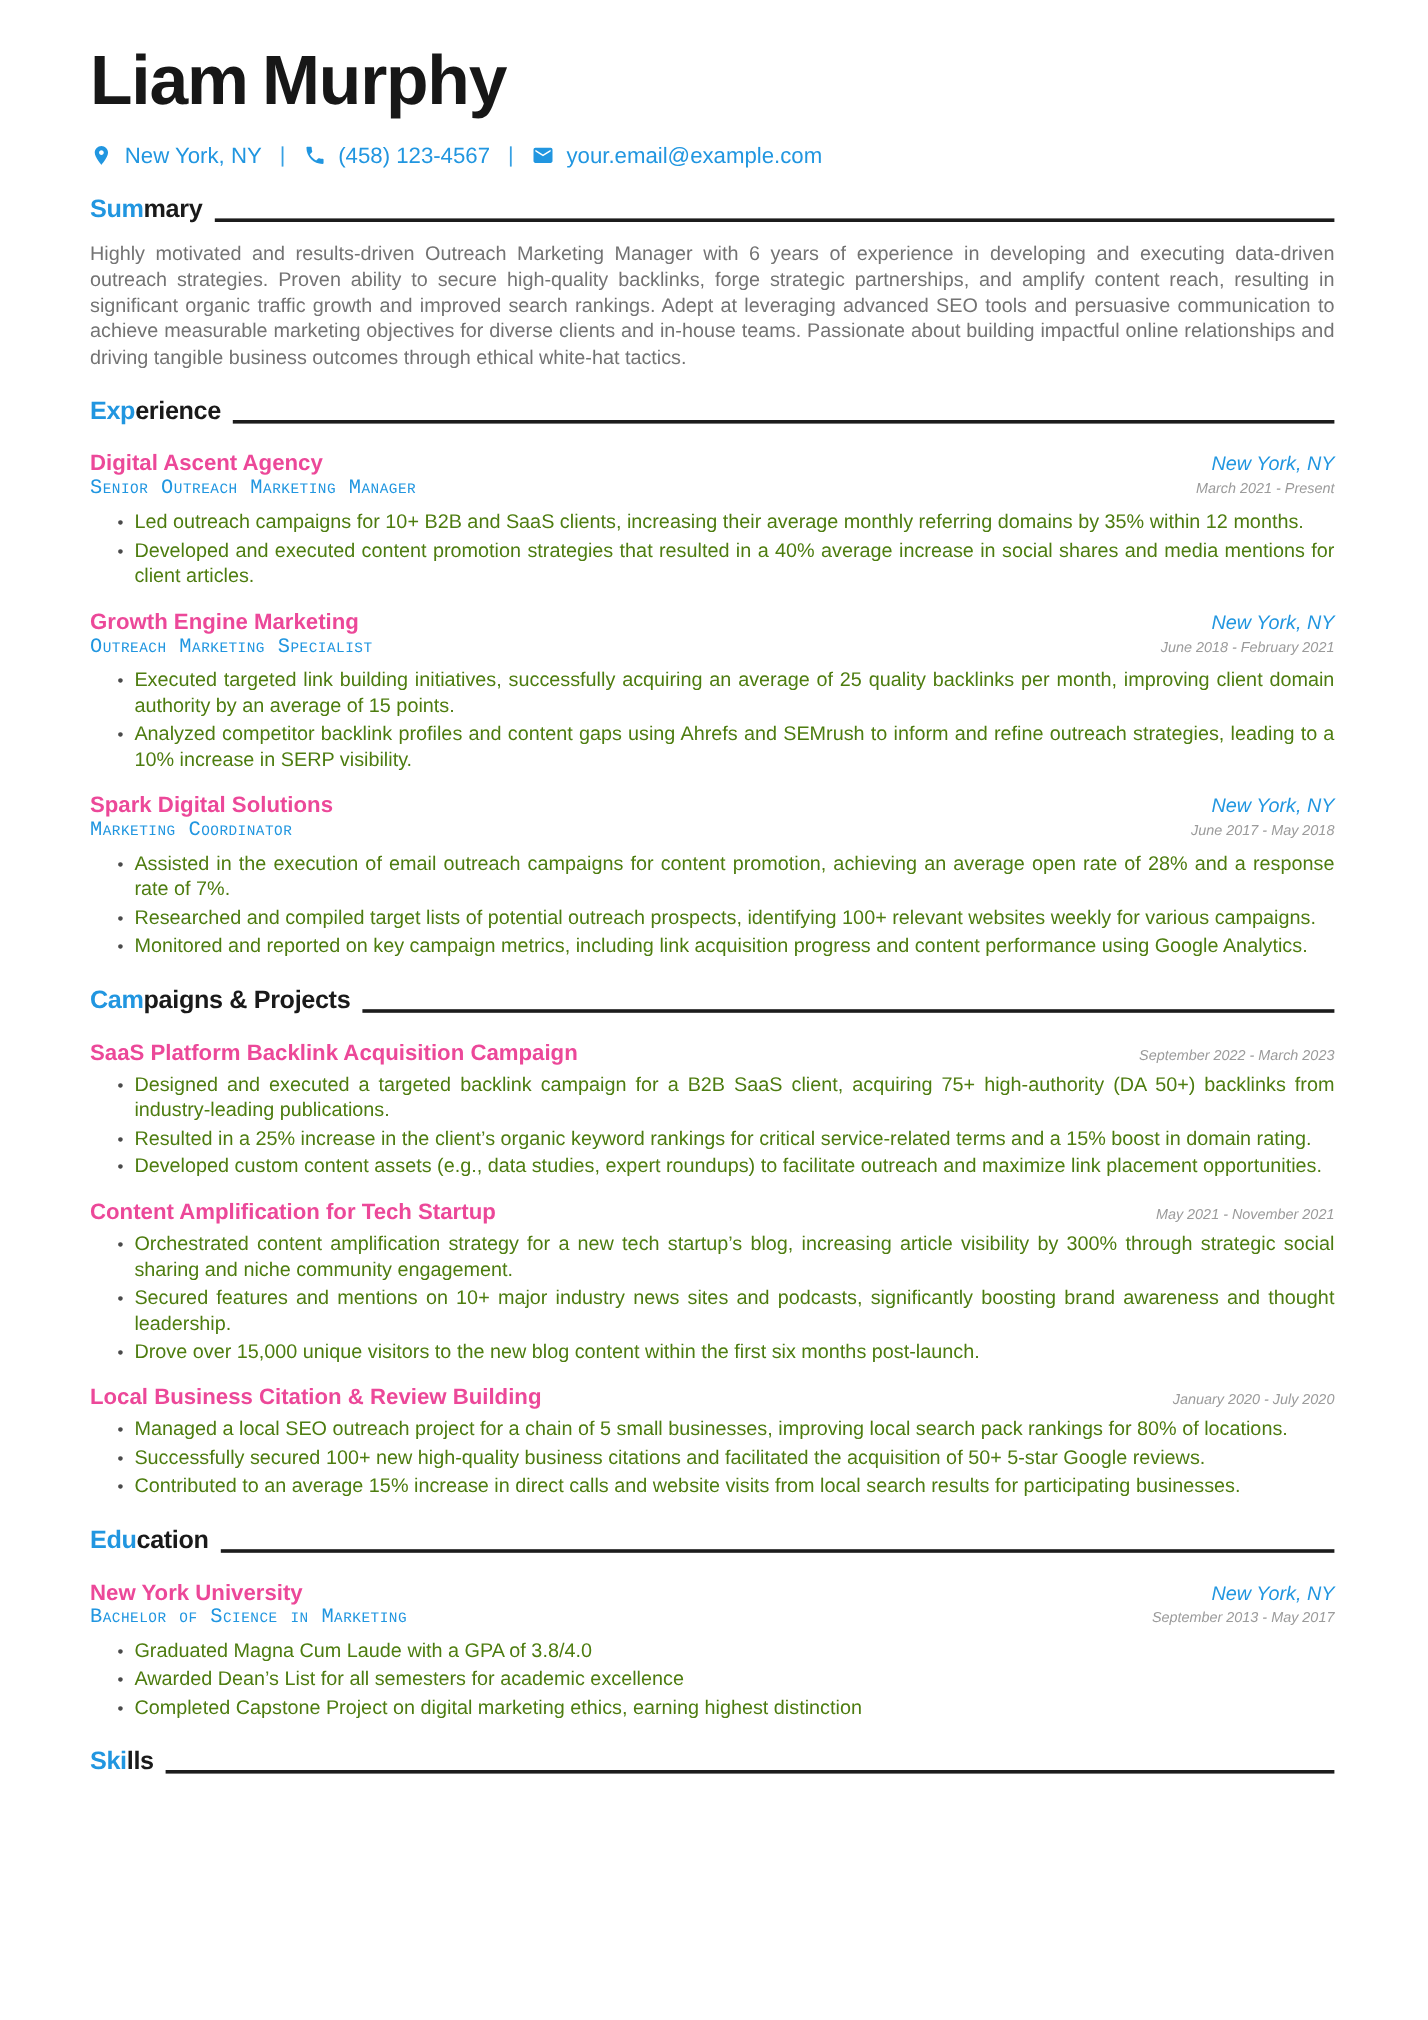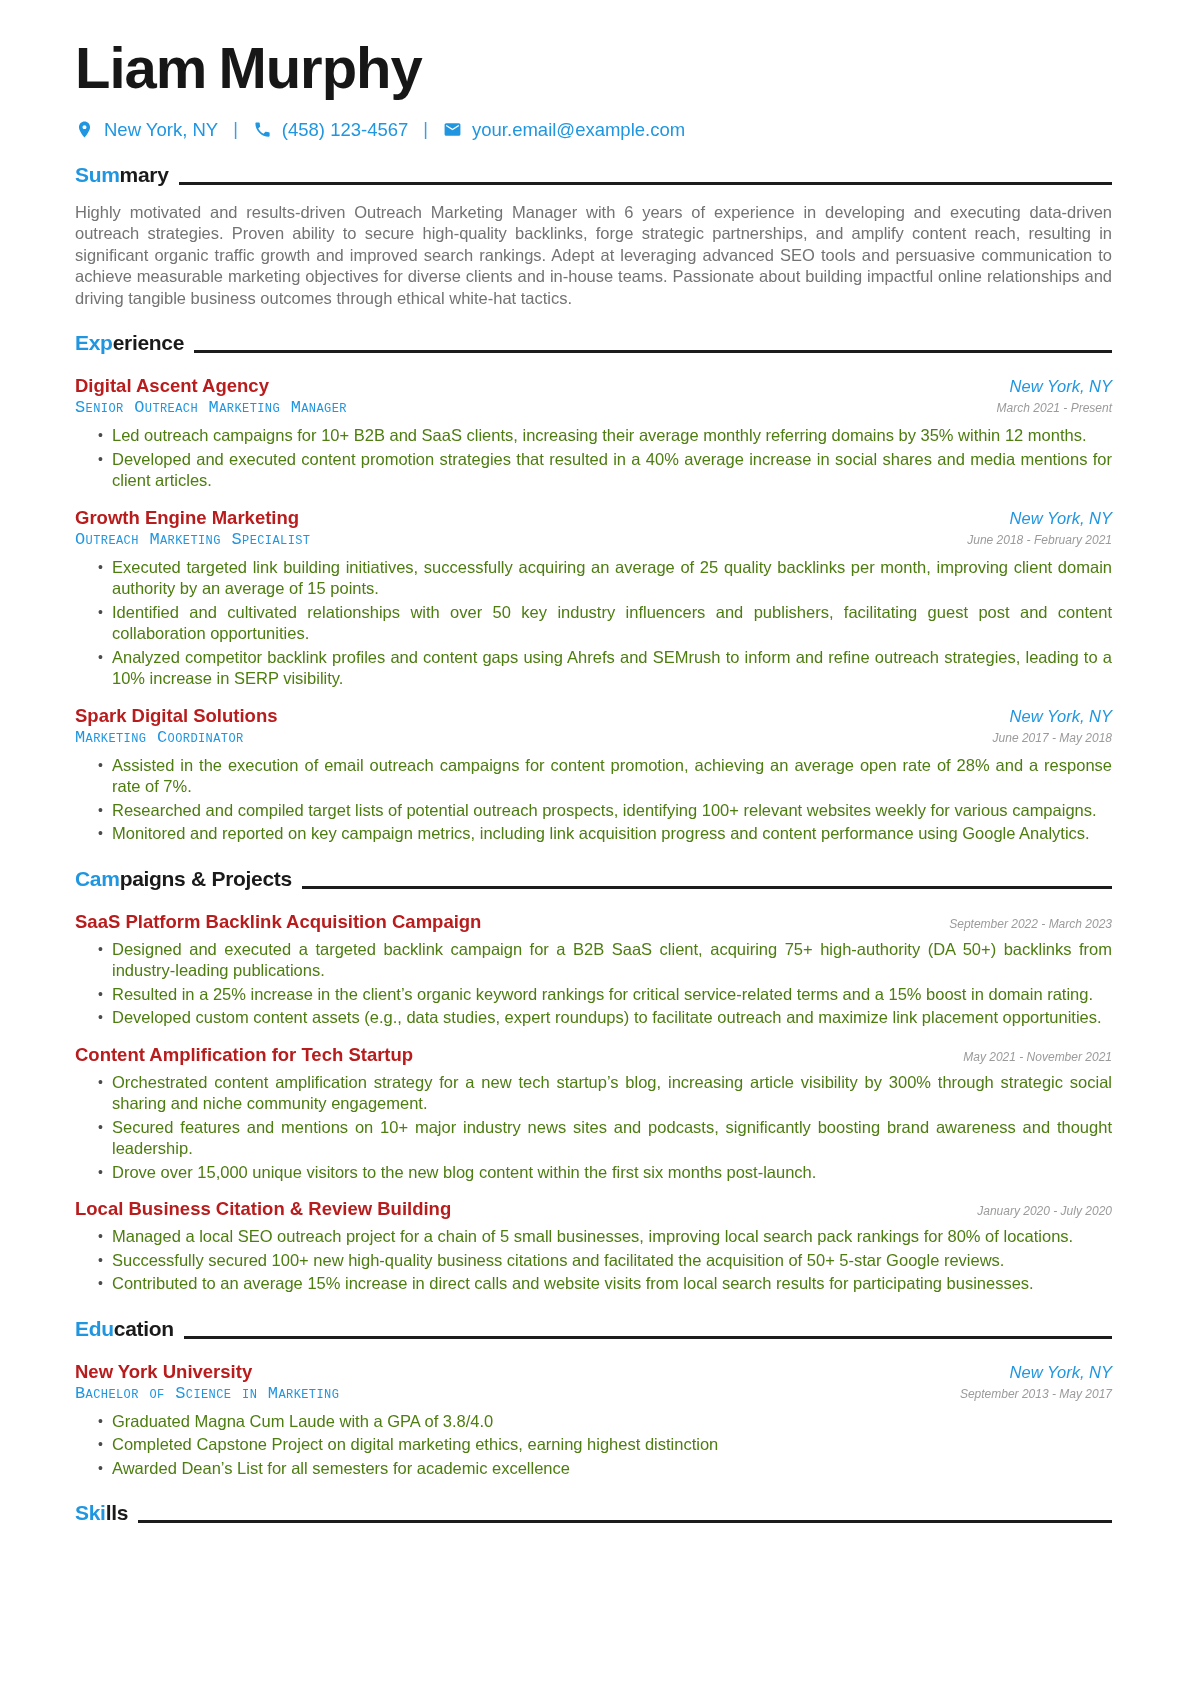--- a/index.html
+++ b/index.html
@@ -34,21 +34,21 @@
     margin-left:10px; margin-bottom:7px;
   }
   
   .summary-text {
     margin-top:10px; font-size:16.5px; line-height:21.5px;
     text-align:justify; hyphens:auto; -webkit-hyphens:auto; color:#737373;
   }
   
   .entry { margin-top:14px; }
   .entry-row { display:flex; justify-content:space-between; align-items:baseline; }
-  .entry-title { font-size:18.5px; font-weight:700; color:#b91c1c; line-height:23px; }
+  .entry-title { font-size:18.5px; font-weight:700; color:#ec4899; line-height:23px; }
   .entry-location { font-size:16.5px; font-style:italic; color:var(--accent); }
   .entry-subtitle {
     font-size:17px; font-variant:small-caps; color:var(--accent);
     letter-spacing:.4px; line-height:22px;font-family:Liberation Mono, monospace;
   }
   .entry-dates { font-size:12px; font-style:italic; color:var(--muted, #9b9b9b); }
   .bullets { list-style:none; margin:6px 0 0; padding-left:22px; }
   .bullets li {
     position:relative; padding-left:15px; margin-bottom:2px;
     font-size:16.5px; line-height:21.5px; color:#4d7c0f;
@@ -131,21 +131,20 @@
     <div class="entry-row">
       <div class="entry-title">Growth Engine Marketing</div>
       <div class="entry-location">New York, NY</div>
     </div>
     <div class="entry-row">
       <div class="entry-subtitle">Outreach Marketing Specialist</div>
       <div class="entry-dates">June 2018 - February 2021</div>
     </div>
     <ul class="bullets">
           <li>Executed targeted link building initiatives, successfully acquiring an average of 25 quality backlinks per month, improving client domain authority by an average of 15 points.</li>
-          <li>Identified and cultivated relationships with over 50 key industry influencers and publishers, facilitating guest post and content collaboration opportunities.</li>
           <li>Analyzed competitor backlink profiles and content gaps using Ahrefs and SEMrush to inform and refine outreach strategies, leading to a 10% increase in SERP visibility.</li>
         </ul>
   </div>
 
   <div class="entry">
     <div class="entry-row">
       <div class="entry-title">Spark Digital Solutions</div>
       <div class="entry-location">New York, NY</div>
     </div>
     <div class="entry-row">
@@ -217,22 +216,22 @@
     <div class="entry-row">
       <div class="entry-title">New York University</div>
       <div class="entry-location">New York, NY</div>
     </div>
     <div class="entry-row">
       <div class="entry-subtitle">Bachelor of Science in Marketing</div>
       <div class="entry-dates">September 2013 - May 2017</div>
     </div>
     <ul class="bullets">
           <li>Graduated Magna Cum Laude with a GPA of 3.8/4.0</li>
+          <li>Awarded Dean’s List for all semesters for academic excellence</li>
           <li>Completed Capstone Project on digital marketing ethics, earning highest distinction</li>
-          <li>Awarded Dean’s List for all semesters for academic excellence</li>
         </ul>
   </div>
 </div>
 </section>
 
 <section>
   <h2 class="section-title">
     <span class="accent">Ski</span>
       <span>lls</span>
     <span class="rule"></span>

